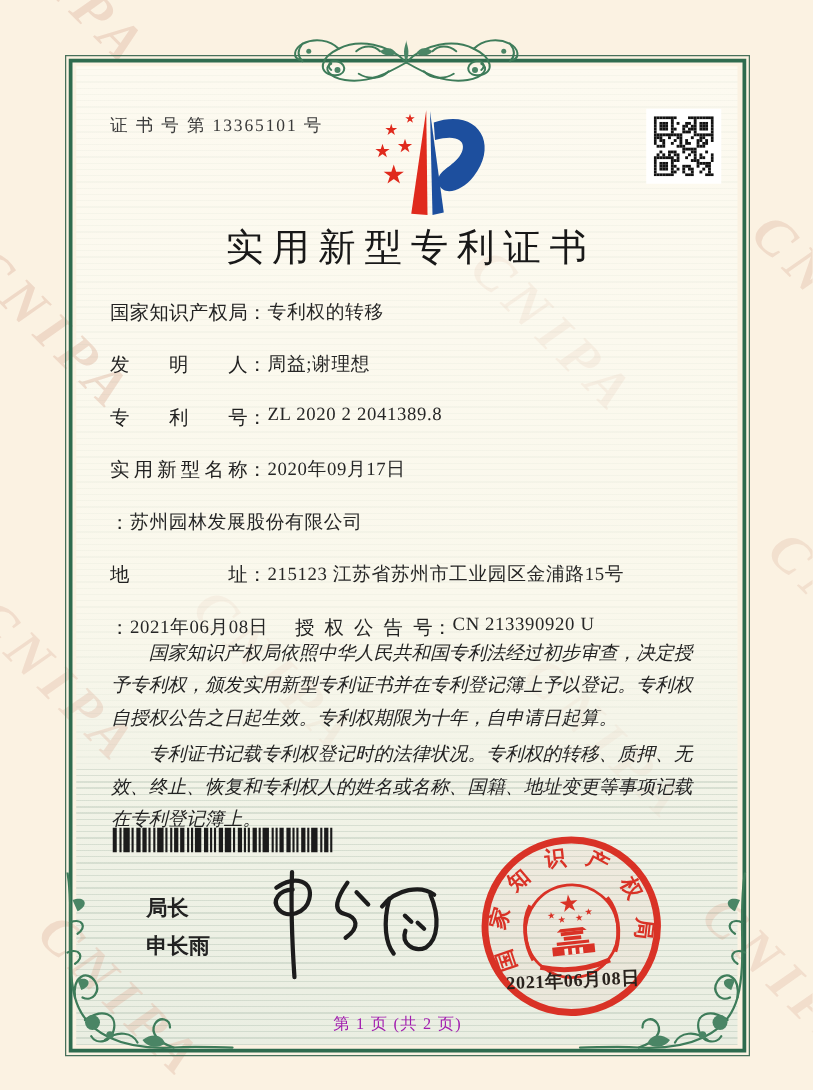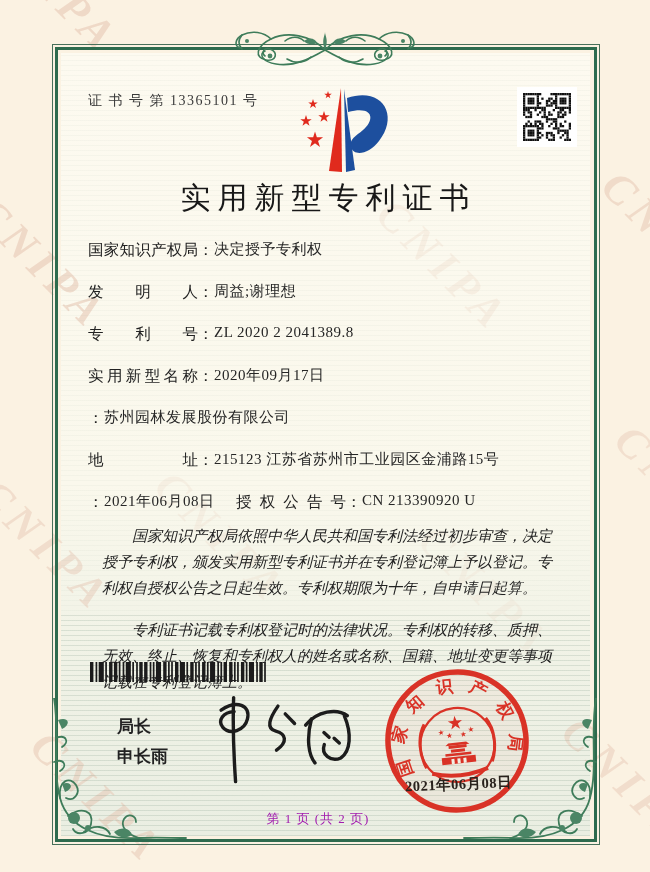--- a/index.html
+++ b/index.html
@@ -54,21 +54,21 @@
     display:inline-block;width:110px;text-align:justify;text-align-last:justify;
     -moz-text-align-last:justify;font-size:15.5px;color:#222;
   }
   .fcolon{width:16px;display:inline-block;font-size:15.5px;color:#222;}
   .fvalue{letter-spacing:0.5px;}
   .fvalue-1{display:inline-block;width:132px;}
   .body-text{
     position:absolute;left:86px;top:508px;width:484px;z-index:4;
     font-size:15px;line-height:1.73;color:#222;font-style:italic;
   }
-  .body-text p{margin:16px;text-indent:2em;}
+  .body-text p{margin:3px;text-indent:2em;}
   .barcode-wrap{position:absolute;left:90px;top:662px;width:178px;height:20px;z-index:4;}
   .officer{position:absolute;left:94px;top:712px;z-index:4;
     font-family:"Liberation Sans","DejaVu Sans",sans-serif;font-weight:700;
     font-size:17px;color:#222;line-height:1.75;margin-left:23px;}
   .signature{position:absolute;left:202px;top:684px;width:160px;height:104px;z-index:4;transform:rotate(-2deg);}
   .seal{position:absolute;left:362px;top:648px;width:190px;height:190px;z-index:3;}
   .seal-date{
     position:absolute;left:386px;top:775px;width:145px;z-index:5;text-align:center;
     font-size:14.5px;font-weight:bold;color:#29221d;transform:rotate(-2.5deg);letter-spacing:0.5px;
   }
@@ -411,21 +411,21 @@
       <rect x="40" y="40" width="2" height="2" fill="#111"></rect>
     </svg>
 </div>
 
 <div class="title">实用新型专利证书</div>
 
 <div class="fields">
   <div class="frow">
     <span class="flabel">国家知识产权局</span>
       <span class="fcolon">：</span>
-    <span class="fvalue">决定授予专利权</span>
+    <span class="fvalue">专利权的转移</span>
   </div>
   <div class="frow">
     <span class="flabel">发明人</span>
       <span class="fcolon">：</span>
     <span class="fvalue">周益;谢理想</span>
   </div>
   <div class="frow">
     <span class="flabel">专利号</span>
       <span class="fcolon">：</span>
     <span class="fvalue">ZL 2020 2 2041389.8</span>

